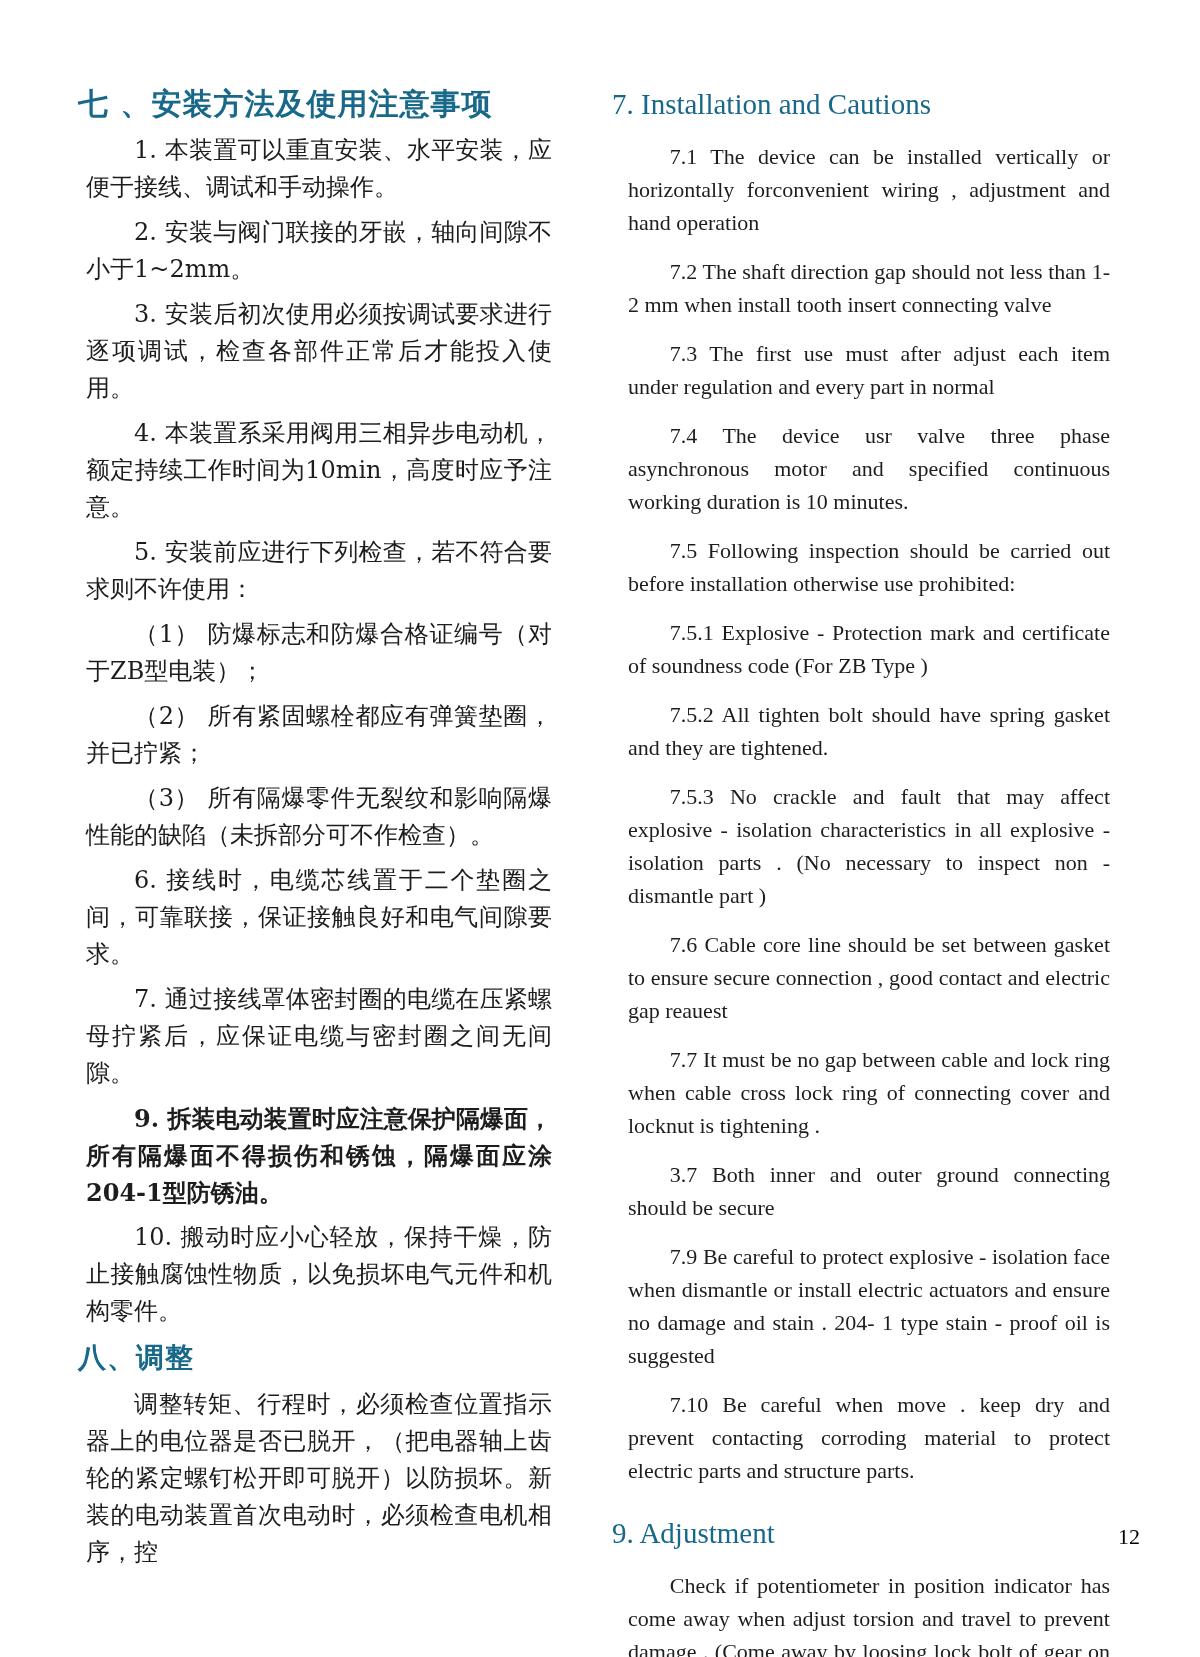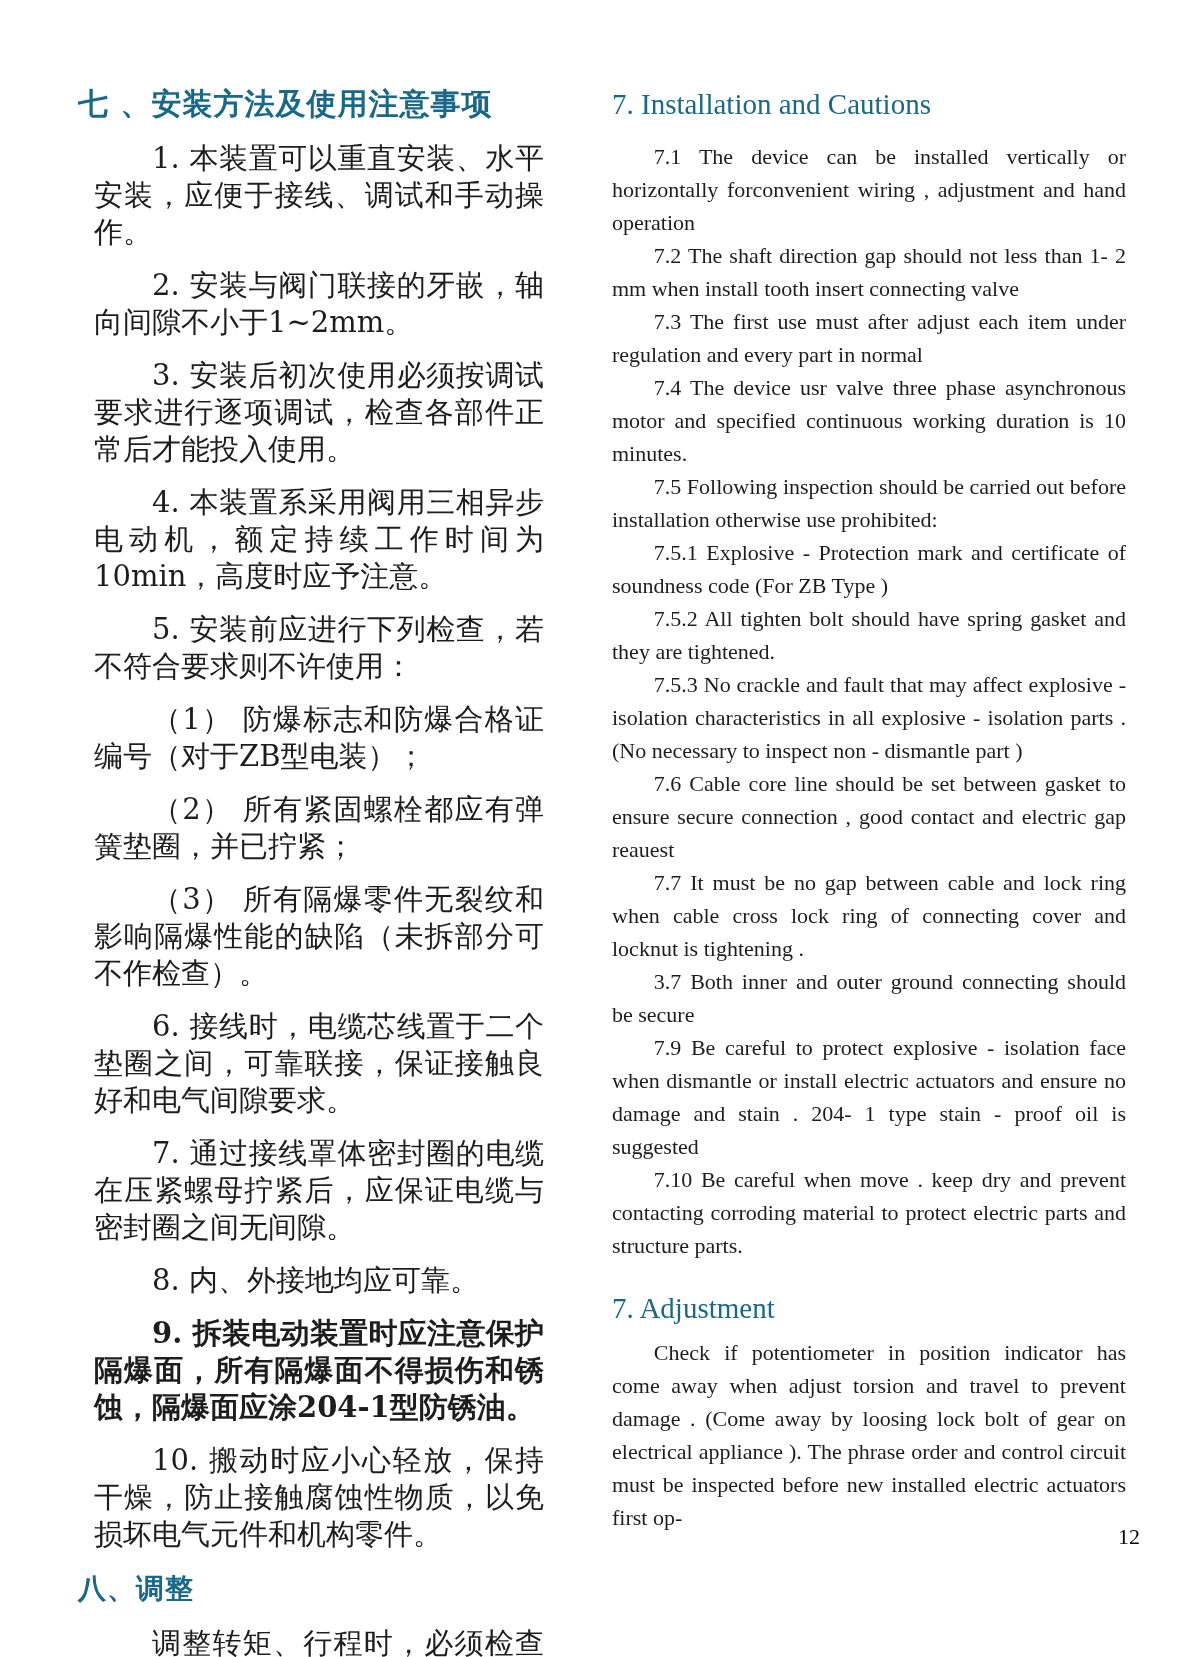--- a/index.html
+++ b/index.html
@@ -42,25 +42,25 @@
   .cn-sub-heading {
     color: #186889;
     font-size: 28px;
     font-weight: bold;
     line-height: 40px;
     margin: 0;
     letter-spacing: 1px;
     font-family: Liberation Sans, sans-serif;
   }
   .cn-para {
-    font-size: 29px;
+    font-size: 24px;
     line-height: 37px;
     text-align: justify;
     text-indent: 2em;
-    margin: 16px;
+    margin: 8px;
     font-family: "DejaVu Serif", "Liberation Serif", serif;
   }
   .cn-para.bold { font-weight: bold; }
   
   .en-heading {
     color: #186889;
     font-size: 29px;
     font-weight: normal;
     line-height: 40px;
     margin: 0 0 16px 0;
@@ -70,21 +70,21 @@
     font-size: 29px;
     font-weight: normal;
     line-height: 40px;
     margin: 26px 0 8px 0;
   }
   .en-para {
     font-size: 22px;
     line-height: 33px;
     text-align: justify;
     text-indent: 1.9em;
-    margin: 0;
+    margin: 16px;
   }
   .page-number {
     position: absolute;
     top: 1524px;
     left: 0;
     width: 1140px;
     text-align: right;
     font-size: 22px;
     color: #000000;
   }
@@ -99,21 +99,20 @@
     <p class="cn-para">1. 本装置可以重直安装、水平安装，应便于接线、调试和手动操作。</p>
     <p class="cn-para">2. 安装与阀门联接的牙嵌，轴向间隙不小于1~2mm。</p>
     <p class="cn-para">3. 安装后初次使用必须按调试要求进行逐项调试，检查各部件正常后才能投入使用。</p>
     <p class="cn-para">4. 本装置系采用阀用三相异步电动机，额定持续工作时间为10min，高度时应予注意。</p>
     <p class="cn-para">5. 安装前应进行下列检查，若不符合要求则不许使用：</p>
     <p class="cn-para">（1） 防爆标志和防爆合格证编号（对于ZB型电装）；</p>
     <p class="cn-para">（2） 所有紧固螺栓都应有弹簧垫圈，并已拧紧；</p>
     <p class="cn-para">（3） 所有隔爆零件无裂纹和影响隔爆性能的缺陷（未拆部分可不作检查）。</p>
     <p class="cn-para">6.  接线时，电缆芯线置于二个垫圈之间，可靠联接，保证接触良好和电气间隙要求。</p>
     <p class="cn-para">7.  通过接线罩体密封圈的电缆在压紧螺母拧紧后，应保证电缆与密封圈之间无间隙。</p>
-    <p class="cn-para">8.  内、外接地均应可靠。</p>
     <p class="cn-para bold">9. 拆装电动装置时应注意保护隔爆面，所有隔爆面不得损伤和锈蚀，隔爆面应涂204-1型防锈油。</p>
     <p class="cn-para">10.  搬动时应小心轻放，保持干燥，防止接触腐蚀性物质，以免损坏电气元件和机构零件。</p>
     <h2 class="cn-sub-heading">八、调整</h2>
     <p class="cn-para">调整转矩、行程时，必须检查位置指示器上的电位器是否已脱开，（把电器轴上齿轮的紧定螺钉松开即可脱开）以防损坏。新装的电动装置首次电动时，必须检查电机相序，控</p>
   </div>
 
   <div class="col col-right">
     <h2 class="en-heading">7. Installation and Cautions</h2>
     <p class="en-para">7.1 The device can be installed vertically or horizontally forconvenient wiring , adjustment and hand operation</p>
     <p class="en-para">7.2 The shaft direction gap should not less than 1- 2 mm when install tooth insert connecting valve</p>
@@ -121,19 +120,19 @@
     <p class="en-para">7.4 The device usr valve three phase asynchronous motor and specified continuous working duration is 10 minutes.</p>
     <p class="en-para">7.5 Following inspection should be carried out before installation otherwise use prohibited:</p>
     <p class="en-para">7.5.1 Explosive - Protection mark and certificate of soundness code (For ZB Type )</p>
     <p class="en-para">7.5.2 All tighten bolt should have spring gasket and they are tightened.</p>
     <p class="en-para">7.5.3 No crackle and fault that may affect explosive - isolation characteristics in all explosive - isolation parts . (No necessary to inspect non - dismantle part )</p>
     <p class="en-para">7.6 Cable core line should be set between gasket to ensure secure connection , good contact and electric gap reauest</p>
     <p class="en-para">7.7 It must be no gap between cable and lock ring when cable cross lock ring of connecting cover and locknut is tightening .</p>
     <p class="en-para">3.7 Both inner and outer ground connecting should be  secure</p>
     <p class="en-para">7.9 Be careful to protect explosive - isolation face when dismantle or install electric actuators and ensure no damage and stain . 204- 1 type stain - proof oil is suggested</p>
     <p class="en-para">7.10 Be careful when move . keep dry and prevent contacting corroding material to protect electric parts and structure parts.</p>
-    <h2 class="en-sub-heading">7. Adjustment</h2>
+    <h2 class="en-sub-heading">9. Adjustment</h2>
     <p class="en-para">Check if potentiometer in position indicator has come away when adjust torsion and travel to prevent damage . (Come away by loosing lock bolt of gear on electrical appliance ). The phrase order and control circuit must be inspected before new installed electric actuators first op-</p>
   </div>
 
   <div class="page-number">12</div>
 
 </div>
 
 </body></html>

